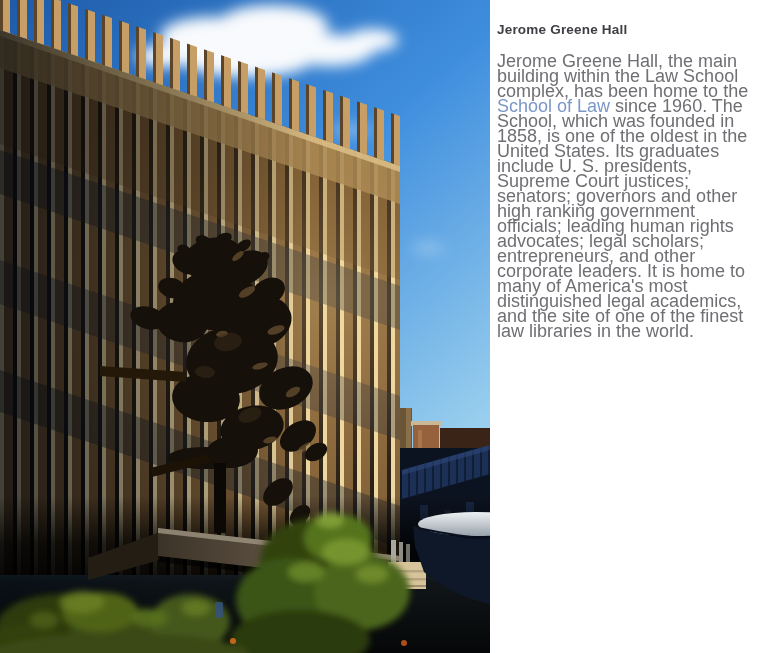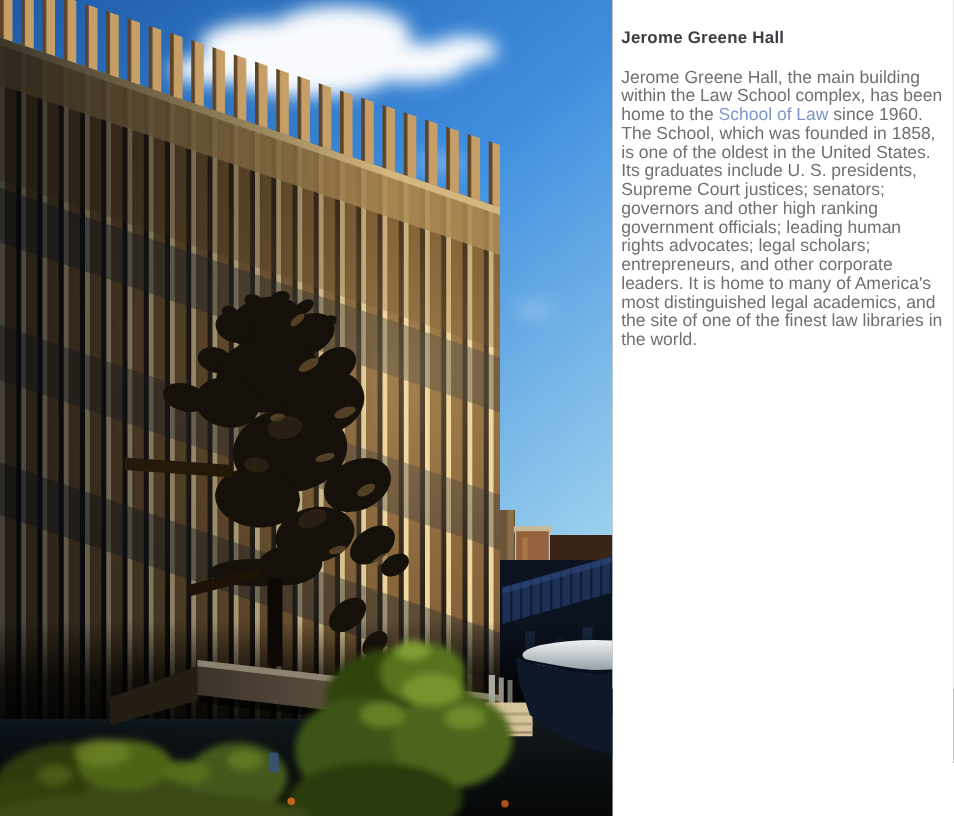--- a/index.html
+++ b/index.html
@@ -24,21 +24,21 @@
   }
   .panel h1 {
     margin: 10px 0 17px 0;
     font-size: 13.5px;
     font-weight: bold;
     color: var(--title-color, #3e3e44);
     letter-spacing: 0.2px;
   }
   .panel p {
     margin: 0 0 11px 0;
-    font-size: 14px;
+    font-size: 18px;
     line-height: 15px;
     color: var(--body-color, #6f6f74);
   }
   .panel a {
     color: var(--link-color, #7b97c6);
     text-decoration: none;
     cursor: pointer;
   }
 </style>
 </head>

